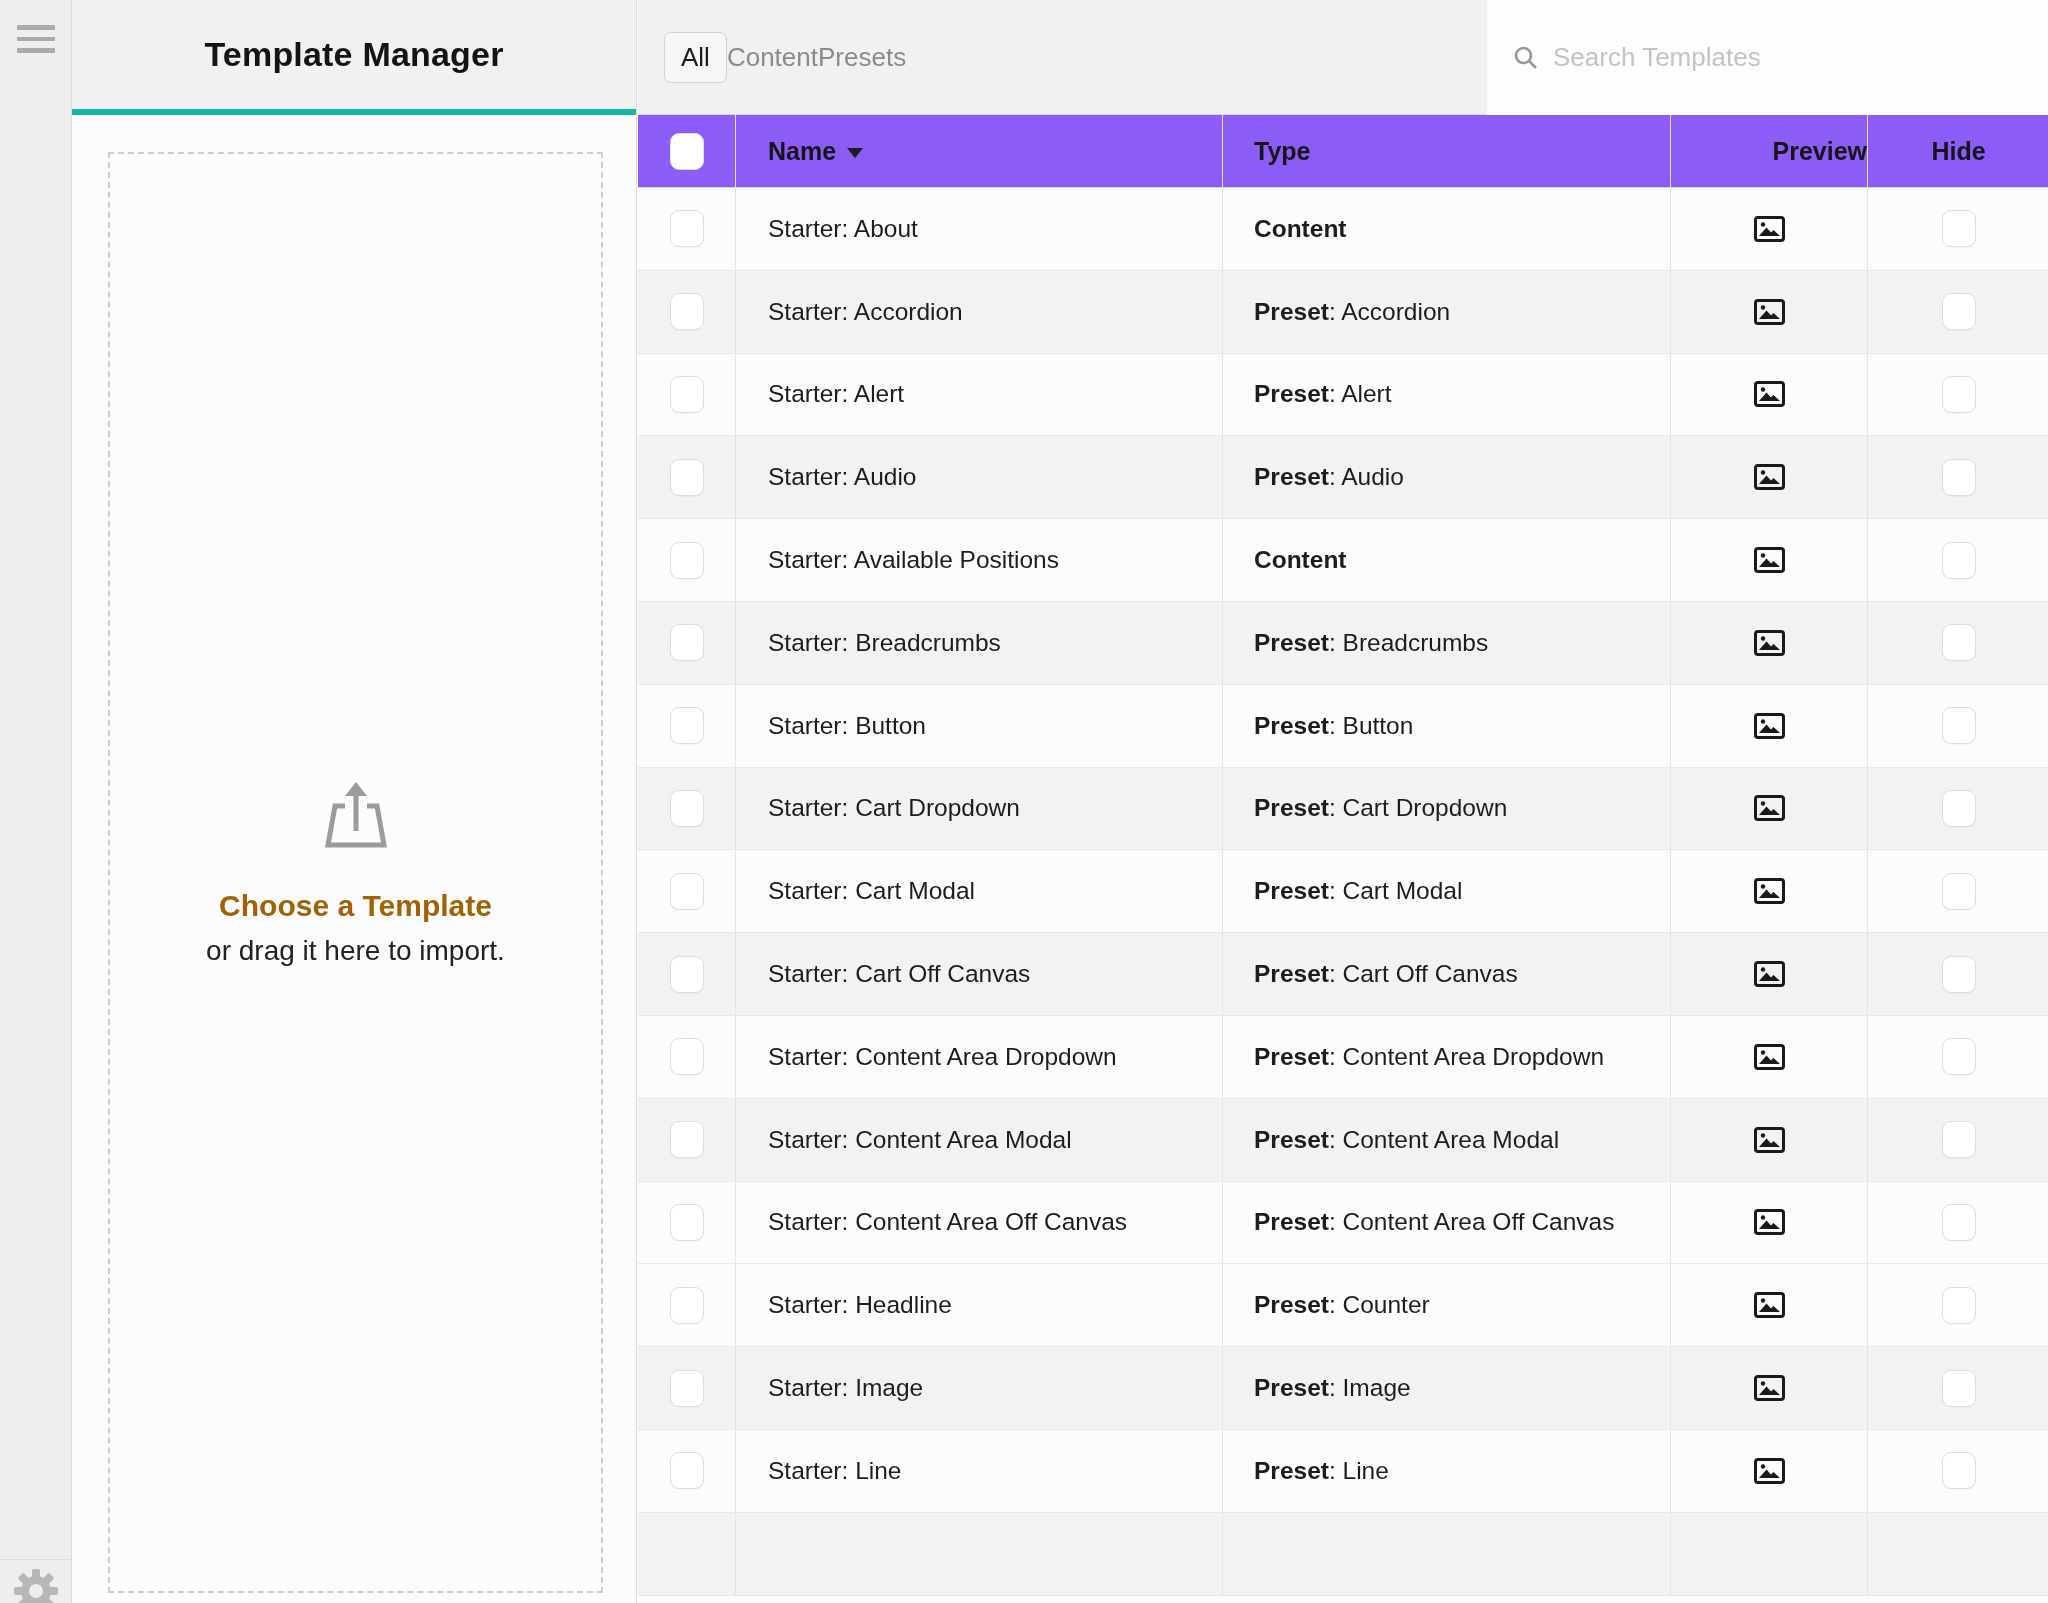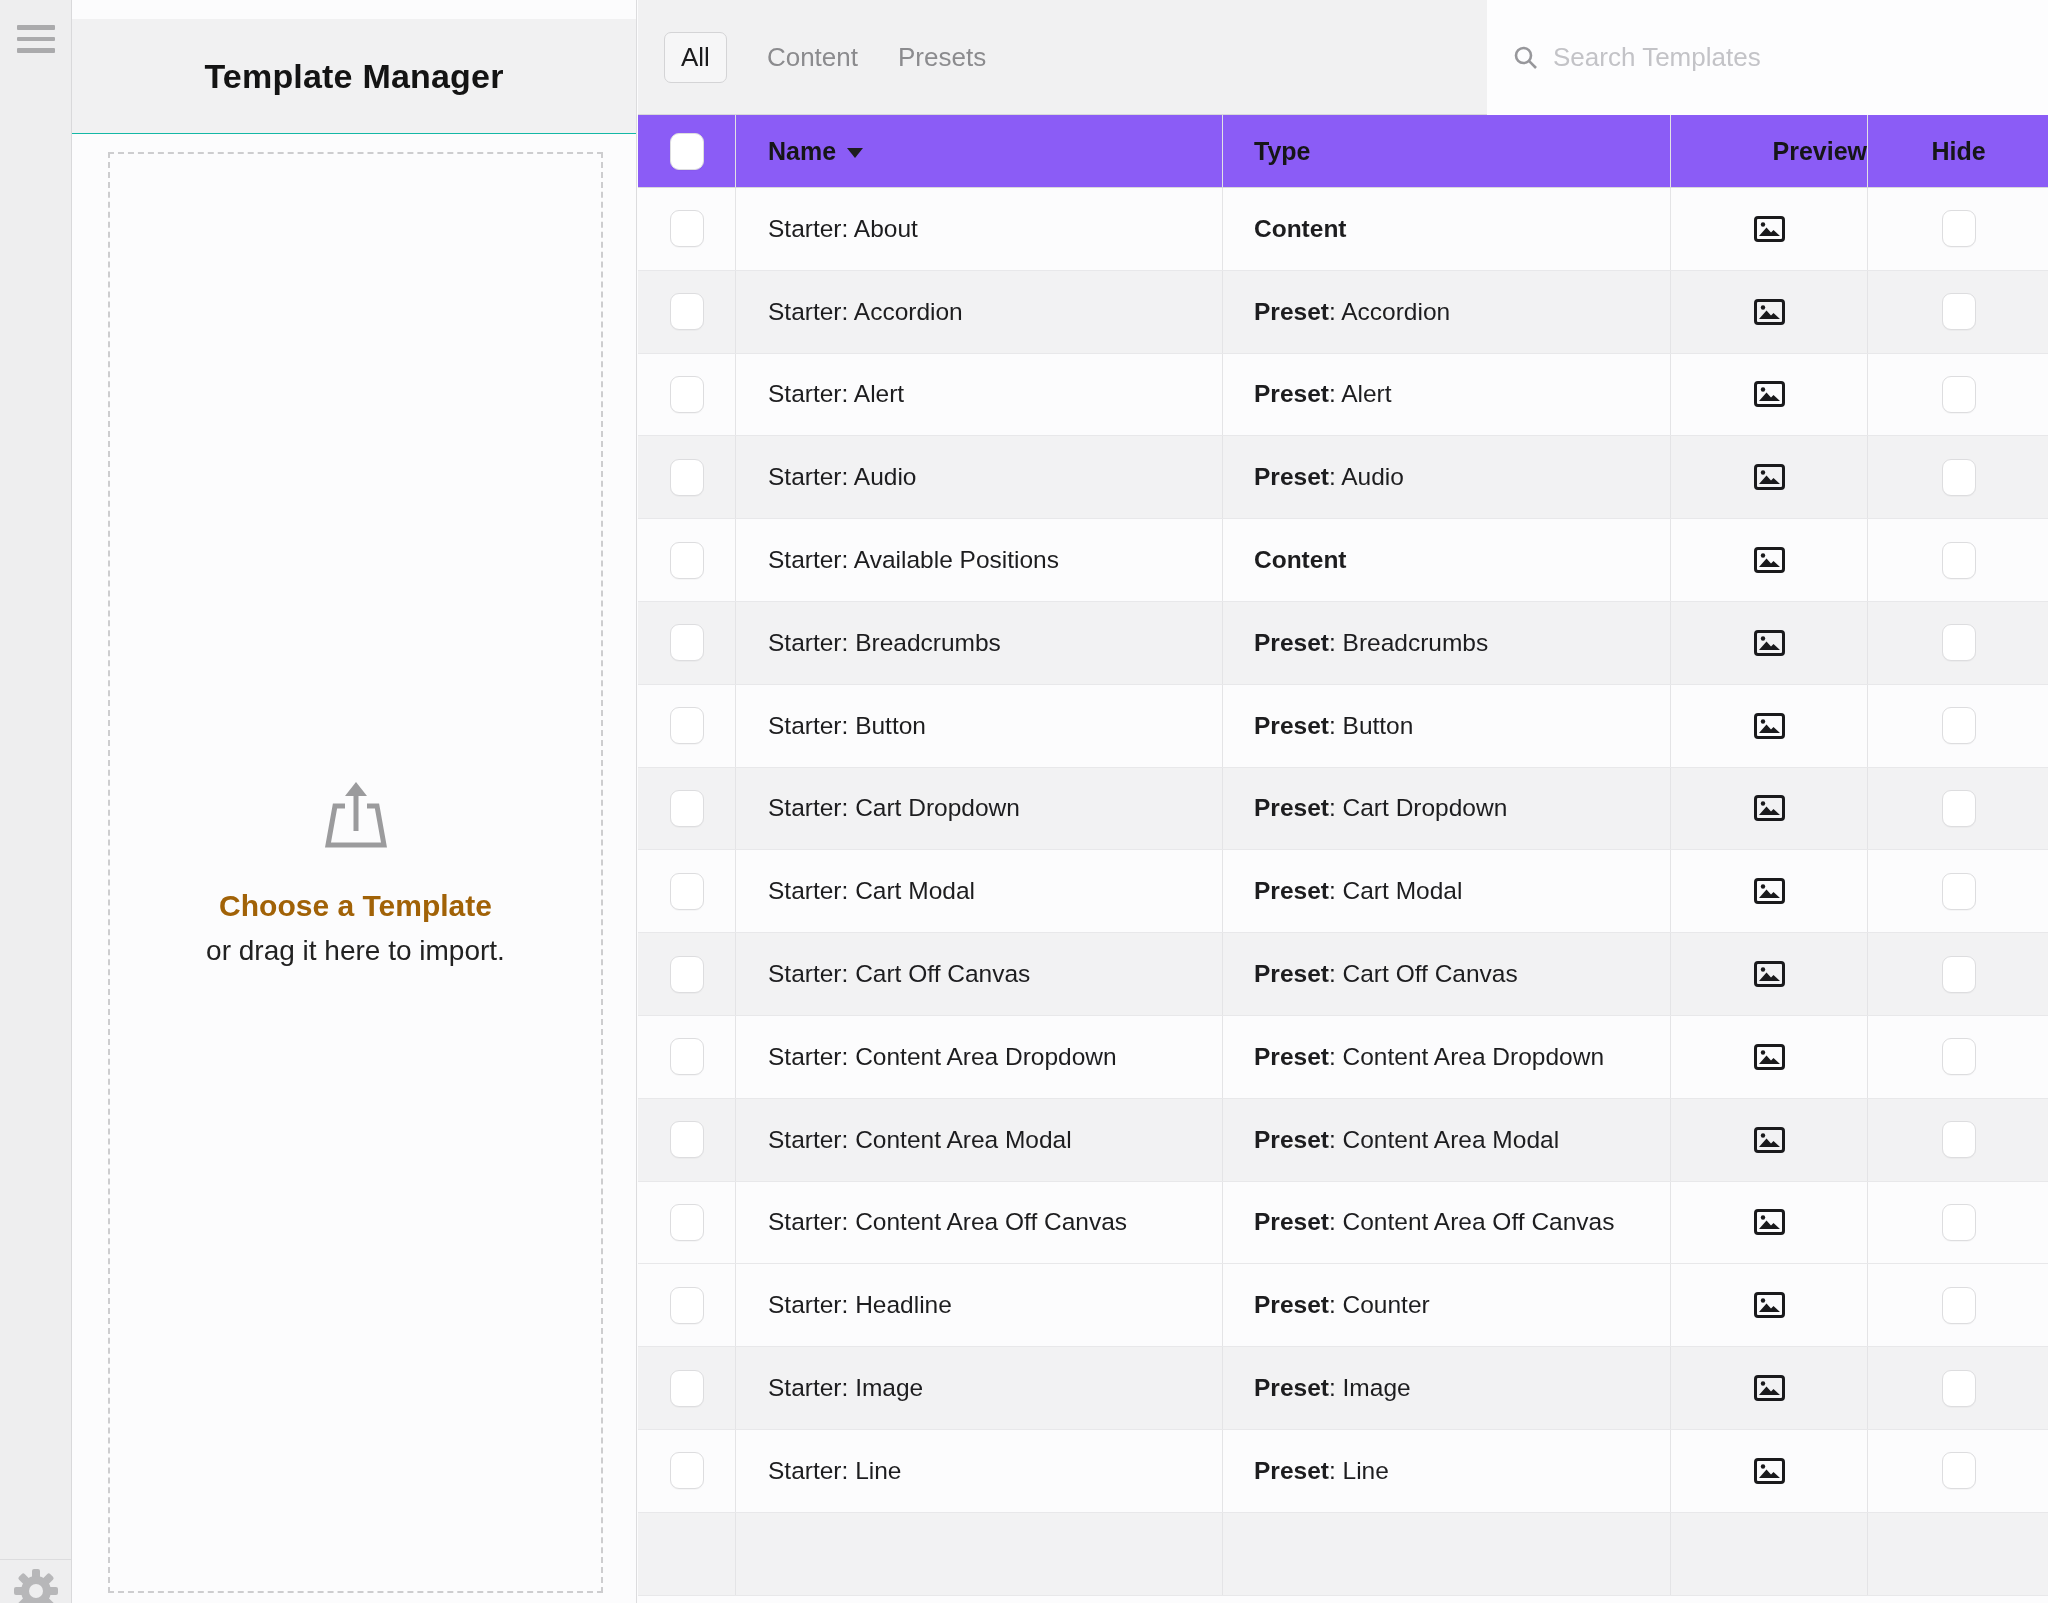--- a/index.html
+++ b/index.html
@@ -11,35 +11,35 @@
   .icon-strip { position:absolute; left:0; top:0; width:72px; height:1603px;
     background:#eeeeef; border-right:1px solid #d9d9db; }
   .hamburger { padding-top:25px; cursor:pointer; }
   .hamburger .bar { width:38px; height:4.5px; background:#aaaaac; margin:0 auto 7px auto; border-radius:1px; }
   .strip-bottom { position:absolute; left:0; bottom:0; width:100%; height:44px; border-top:1px solid #dcdcde; }
   .gear-wrap { position:absolute; left:13px; top:8px; width:46px; height:46px; cursor:pointer; }
 
   
   .left-panel { position:absolute; left:72px; top:0; width:565px; height:1603px;
     background:#fcfcfd; border-right:1px solid #dcdcde; }
-  .panel-header { height:115px; background:#f1f1f2; border-bottom:1px solid #14b8a6;
-    display:flex; align-items:center; justify-content:center;margin-top:19px; }
+  .panel-header { height:115px; background:#f1f1f2; border-bottom:6px solid #14b8a6;
+    display:flex; align-items:center; justify-content:center; }
   .panel-title { font-size:34px; font-weight:bold; color:#141414; letter-spacing:.2px; }
   .dropzone { position:absolute; left:36px; right:33px; top:152px; bottom:10px;
     border:2px dashed #cdcdcf; display:flex; flex-direction:column; align-items:center;
     justify-content:center; text-align:center; cursor:pointer; background:transparent; }
   .upload-icon { margin-bottom:30px; }
   .dz-title { font-size:30px; font-weight:bold; color:#a16207; margin-bottom:12px; }
   .dz-sub { font-size:28px; color:#222; }
 
   
   .main { position:absolute; left:638px; top:0; right:0; height:1603px; }
   .topbar { position:absolute; left:0; top:0; right:0; height:115px; background:#f1f1f2;
     border-bottom:1px solid #d8d8da; display:flex; align-items:center; }
-  .tabs { display:flex; align-items:center; gap:40px; padding-left:26px; }
+  .tabs { display:flex; align-items:center; padding-left:26px; }
   .tab { font-size:26px; color:#8b8b8e; cursor:pointer; }
   .tab.chip { color:#1b1b1d; background:#f6f6f7; border:1px solid #d4d4d6; border-radius:7px;
     padding:9px 16px; }
   .searchbox { position:absolute; right:0; top:0; width:561px; height:115px; background:#fdfdfe;
     display:flex; align-items:center; padding-left:26px; }
   .searchbox input { border:none; outline:none; background:transparent; font-size:26px;
     color:#444; margin-left:14px; width:460px; font-family:inherit; }
   .searchbox input::placeholder { color:#c3c3c7; }
 
   

